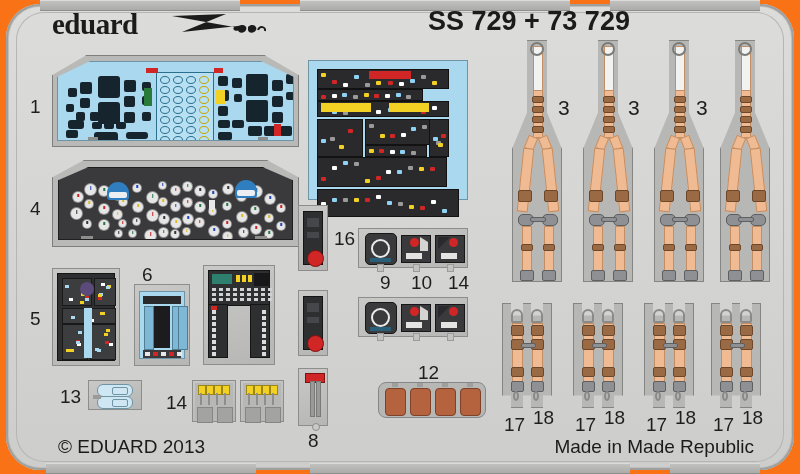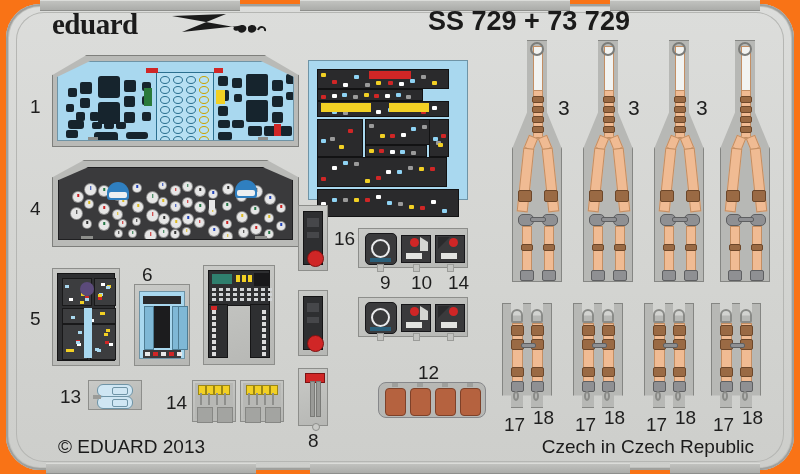--- a/index.html
+++ b/index.html
@@ -147,21 +147,21 @@
     <svg width="100" height="30" viewBox="0 0 100 30" aria-hidden="true">
       <path d="M4 6 L58 4 L14 22 L70 16 C 74 15 76 18 72 20 C 68 22 64 20 66 17" fill="#1b1b1b"></path>
       <path d="M70 17 c4 -4 10 -1 8 3 c-2 4 -8 3 -8 0 z" fill="#1b1b1b"></path>
       <path d="M80 17 c4 -4 10 -1 8 3 c-2 4 -8 3 -8 0 z" fill="#1b1b1b"></path>
       <path d="M90 20 c2 -5 8 -3 7 1" stroke="#1b1b1b" stroke-width="2" fill="none"></path>
     </svg>
   </div>
   <div class="hdr" id="codes">SS 729 + 73 729</div>
 
   <div id="copyright">© EDUARD 2013</div>
-  <div id="made-in">Czech in Czech Republic</div>
+  <div id="made-in">Made in Made Republic</div>
 
   <div class="lbl" style="left:30px;top:96px;">1</div>
   <div class="piece" id="p1">
     <div class="frame"></div>
     <div class="face" id="p1face">
         <div style="position: absolute; left: 10px; top: 26px; width: 9px; height: 9px; background: rgb(22, 36, 45); border-radius: 2px;"></div>
         <div style="position: absolute; left: 22px; top: 20px; width: 12px; height: 12px; background: rgb(22, 36, 45); border-radius: 2px;"></div>
         <div style="position: absolute; left: 22px; top: 36px; width: 10px; height: 10px; background: rgb(22, 36, 45); border-radius: 2px;"></div>
         <div style="position: absolute; left: 8px; top: 42px; width: 8px; height: 8px; background: rgb(22, 36, 45); border-radius: 2px;"></div>
         <div style="position: absolute; left: 18px; top: 50px; width: 9px; height: 9px; background: rgb(22, 36, 45); border-radius: 2px;"></div>

